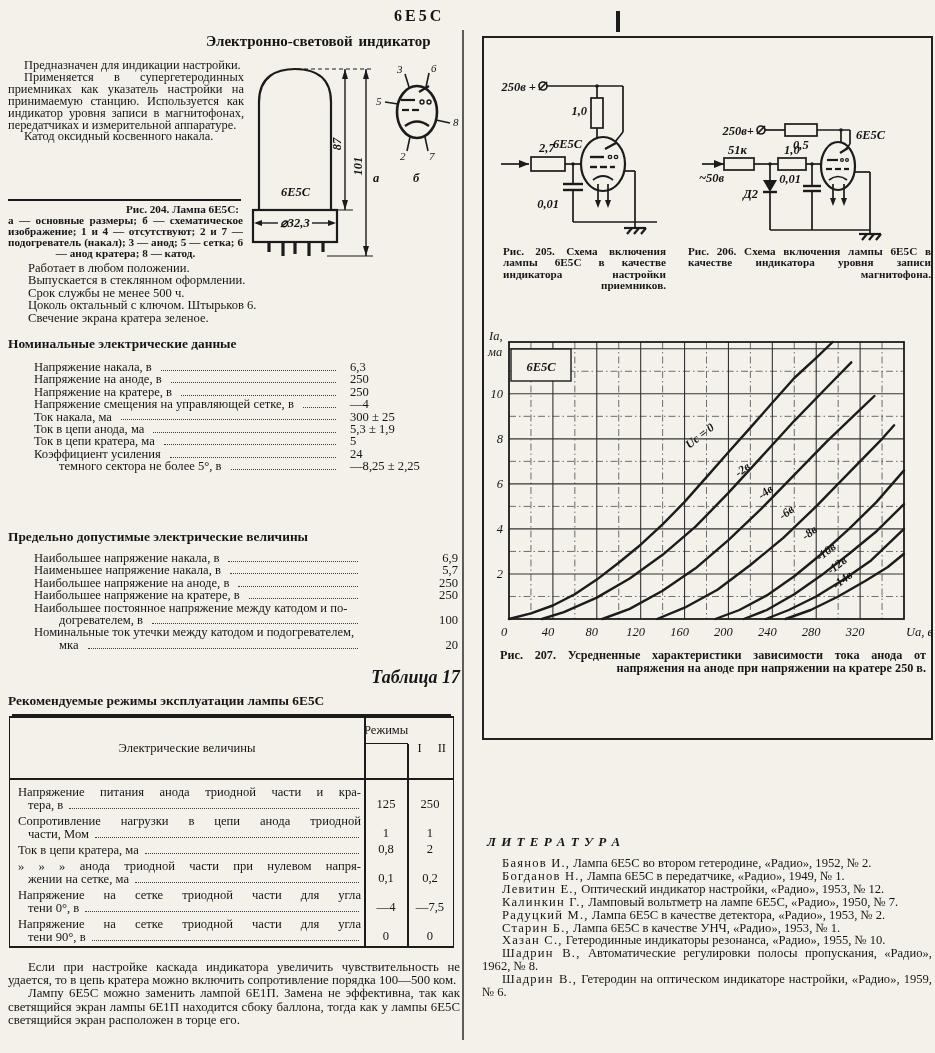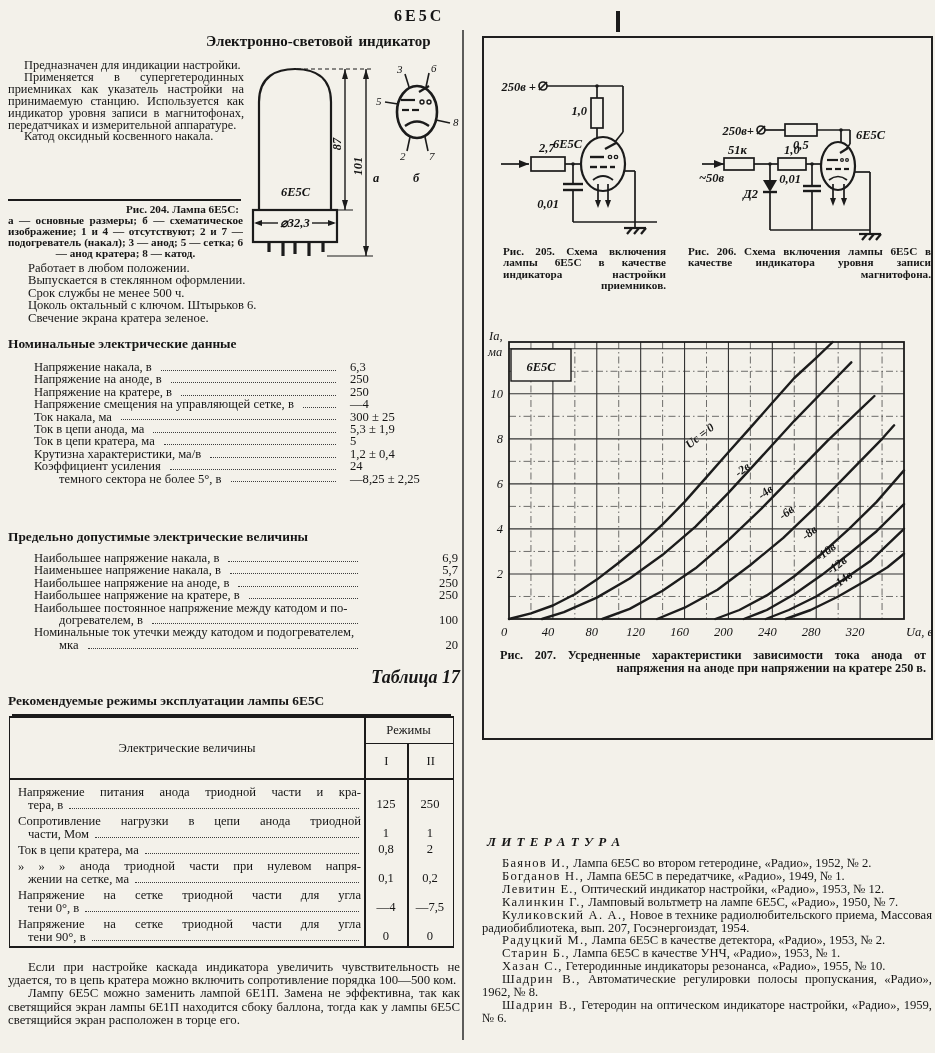--- a/index.html
+++ b/index.html
@@ -47,21 +47,21 @@
   #tablica{left:360px;top:667px;width:100px;font-size:18px;font-style:italic;font-weight:bold;text-align:right}
 
   
   #regtable{left:9px;top:716px;width:443px;height:228px;
     border:1.5px solid #1b1b1b;border-top:2.5px solid #1b1b1b;border-bottom:2.5px solid #1b1b1b;
     box-shadow:0 -5px 0 -3px #1b1b1b;font-size:12.6px}
   #regtable .vline1{position:absolute;left:354px;top:0;bottom:0;width:1.6px;background:#1b1b1b}
   #regtable .vline2{position:absolute;left:397px;top:26px;bottom:0;width:1.6px;background:#1b1b1b}
   .thead{height:60px;border-bottom:2.8px solid #1b1b1b;display:flex}
   .th-param{width:354px;display:flex;align-items:center;justify-content:center}
-  .th-rezh{flex:1;display:flex;flex-direction:column}
+  .th-rezh{flex:1;display:flex;flex-direction:row}
   .th-r-top{height:26px;line-height:24px;text-align:center;border-bottom:1.6px solid #1b1b1b;box-sizing:border-box}
   .th-r-cols{flex:1;display:flex;align-items:center}
   .th-r-cols span{flex:1;text-align:center}
   .trow{position:relative;margin-top:3px;height:26px;padding:0 92px 0 8px;
         display:flex;flex-direction:column;justify-content:flex-end}
   .trow.first{margin-top:5px;height:27px}
   .trow.single{height:13px}
   .tl1{height:13px;line-height:13px;text-align:justify;text-align-last:justify}
   .tl1:empty{display:none}
   .tl2{display:flex;height:13px;line-height:13px;padding-left:10px}
@@ -220,25 +220,20 @@
     </div>
   <div class="drow">
       <span class="rl">Ток в цепи анода, ма</span>
       <span class="fill"></span>
       <span class="val">5,3 ± 1,9</span>
     </div>
   <div class="drow">
       <span class="rl">Ток в цепи кратера, ма</span>
       <span class="fill"></span>
       <span class="val">5</span>
-    </div>
-  <div class="drow">
-      <span class="rl">Крутизна характеристики, ма/в</span>
-      <span class="fill"></span>
-      <span class="val">1,2 ± 0,4</span>
     </div>
   <div class="drow">
       <span class="rl">Коэффициент усиления</span>
       <span class="fill"></span>
       <span class="val">24</span>
     </div>
   <div>
     <div class="drow ind">
         <span class="rl">темного сектора не более 5°, в</span>
         <span class="fill"></span>
@@ -561,19 +556,18 @@
     </svg>
 </div>
 <div class="abs" id="chart-cap">Рис. 207. Усредненные характеристики зависимости тока анода от напряжения на аноде при напряжении на кратере 250 в.</div>
 
 <div class="abs" id="lit-head">Л И Т Е Р А Т У Р А</div>
 <div class="abs" id="literature">
   <p><span class="auth">Баянов И.,</span> <span>Лампа 6Е5С во втором гетеродине, «Радио», 1952, № 2.</span></p>
   <p><span class="auth">Богданов Н.,</span> <span>Лампа 6Е5С в передатчике, «Радио», 1949, № 1.</span></p>
   <p><span class="auth">Левитин Е.,</span> <span>Оптический индикатор настройки, «Радио», 1953, № 12.</span></p>
   <p><span class="auth">Калинкин Г.,</span> <span>Ламповый вольтметр на лампе 6Е5С, «Радио», 1950, № 7.</span></p>
-  <p><span class="auth">Куликовский А. А.,</span> <span>Новое в технике радиолюбительского приема, Массовая радиобиблиотека, вып. 207, Госэнергоиздат, 1954.</span></p>
   <p><span class="auth">Радуцкий М.,</span> <span>Лампа 6Е5С в качестве детектора, «Радио», 1953, № 2.</span></p>
   <p><span class="auth">Старин Б.,</span> <span>Лампа 6Е5С в качестве УНЧ, «Радио», 1953, № 1.</span></p>
   <p><span class="auth">Хазан С.,</span> <span>Гетеродинные индикаторы резонанса, «Радио», 1955, № 10.</span></p>
   <p><span class="auth">Шадрин В.,</span> <span>Автоматические регулировки полосы пропускания, «Радио», 1962, № 8.</span></p>
   <p><span class="auth">Шадрин В.,</span> <span>Гетеродин на оптическом индикаторе настройки, «Радио», 1959, № 6.</span></p>
 </div>
 
 </body></html>

